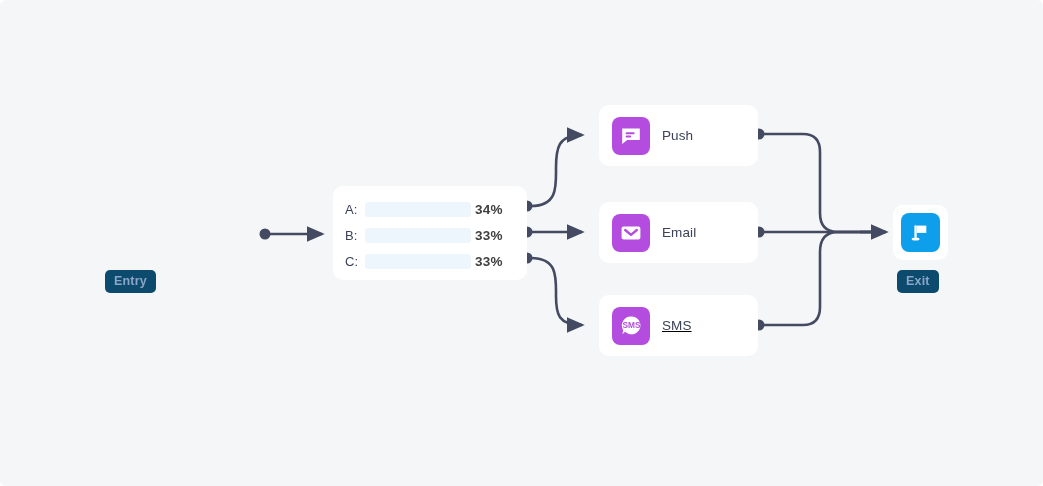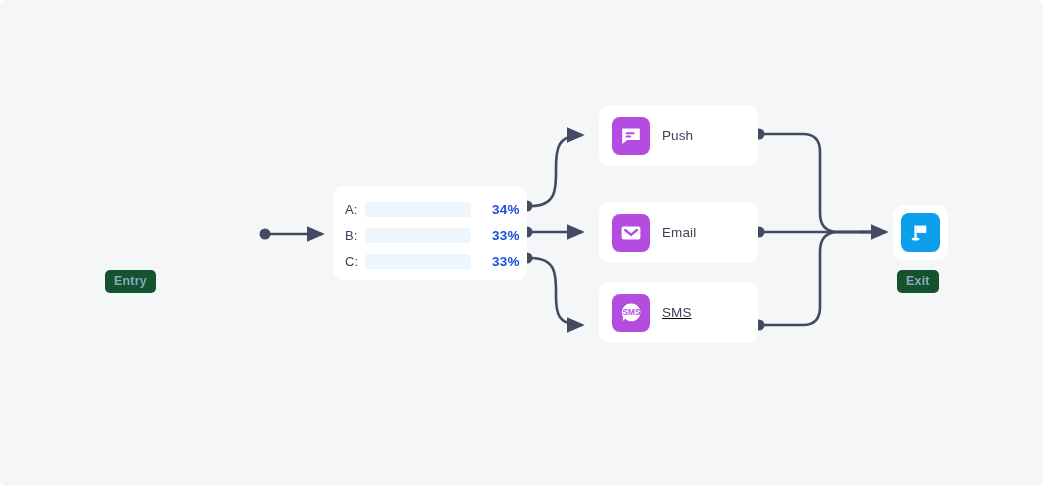--- a/index.html
+++ b/index.html
@@ -64,21 +64,21 @@
     margin-left: 12px;
     font-size: 13.5px;
     line-height: 16px;
     color: #3c4257;
     letter-spacing: .1px;
   }
 
   
   .badge {
     position: absolute;
-    background: #14532d;
+    background: #0c4a6e;
     color: #8aa6c6;
     font-size: 12.5px;
     font-weight: bold;
     border-radius: 5px;
     padding: 4px 9px 5px 9px;
     letter-spacing: .2px;
   }
   .badge-entry { left: 105px; top: 270px; }
   .badge-exit  { left: 897px; top: 270px; text-align: right; }
 
@@ -110,37 +110,37 @@
     border-radius: 3px;
     overflow: hidden;
     flex: 0 0 auto;
   }
   .bar-fill {
     height: 100%;
     background: #1b9df4;
     border-radius: 3px 0 0 3px;
   }
   .split-pct {
-    margin-left: 21px;
+    margin-left: 4px;
     font-size: 13.5px;
     font-weight: bold;
-    color: #1d4ed8;
+    color: #404040;
     letter-spacing: .2px;
   }
 
   
   .node-channel {
     left: 599px;
     width: 159px;
     height: 61px;
     padding-left: 13px;
   }
   .node-push  { top: 105px; }
   .node-email { top: 202px; }
-  .node-sms   { top: 282px; text-decoration: underline; }
+  .node-sms   { top: 295px; text-decoration: underline; }
 
   
   .node-exit {
     left: 893px;
     top: 205px;
     width: 55px;
     height: 55px;
     justify-content: center;
     padding: 0;
   }

